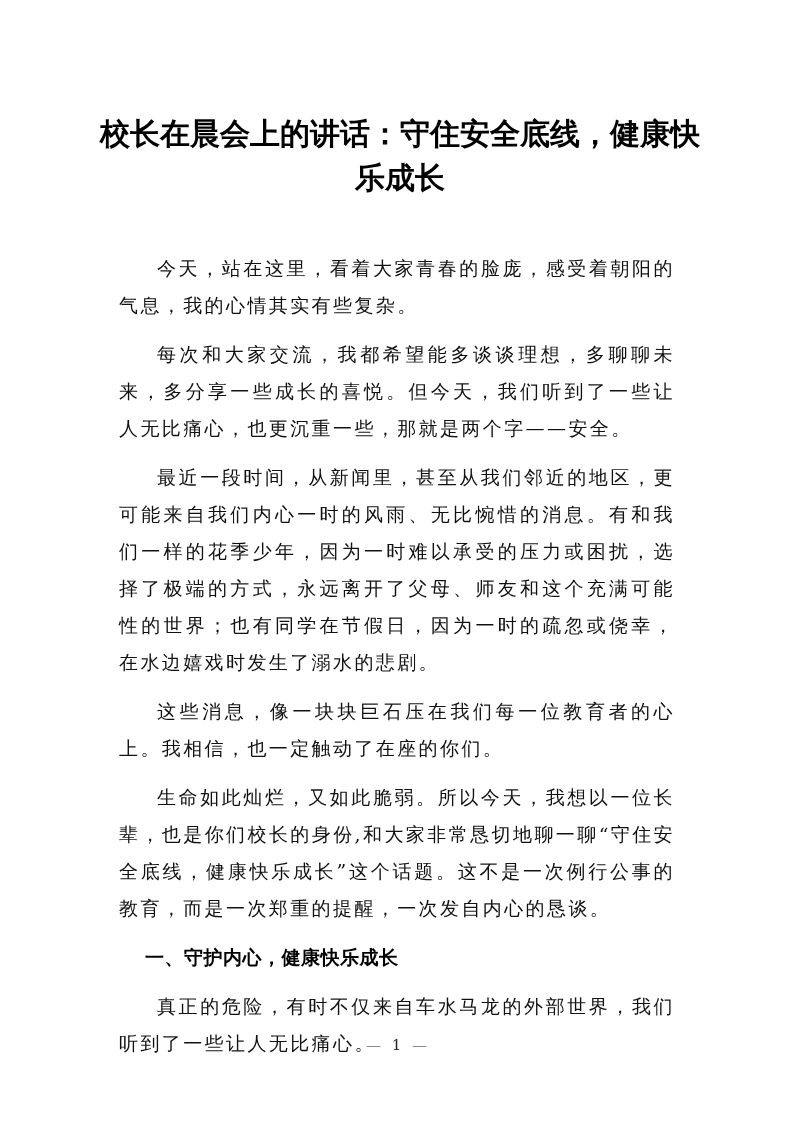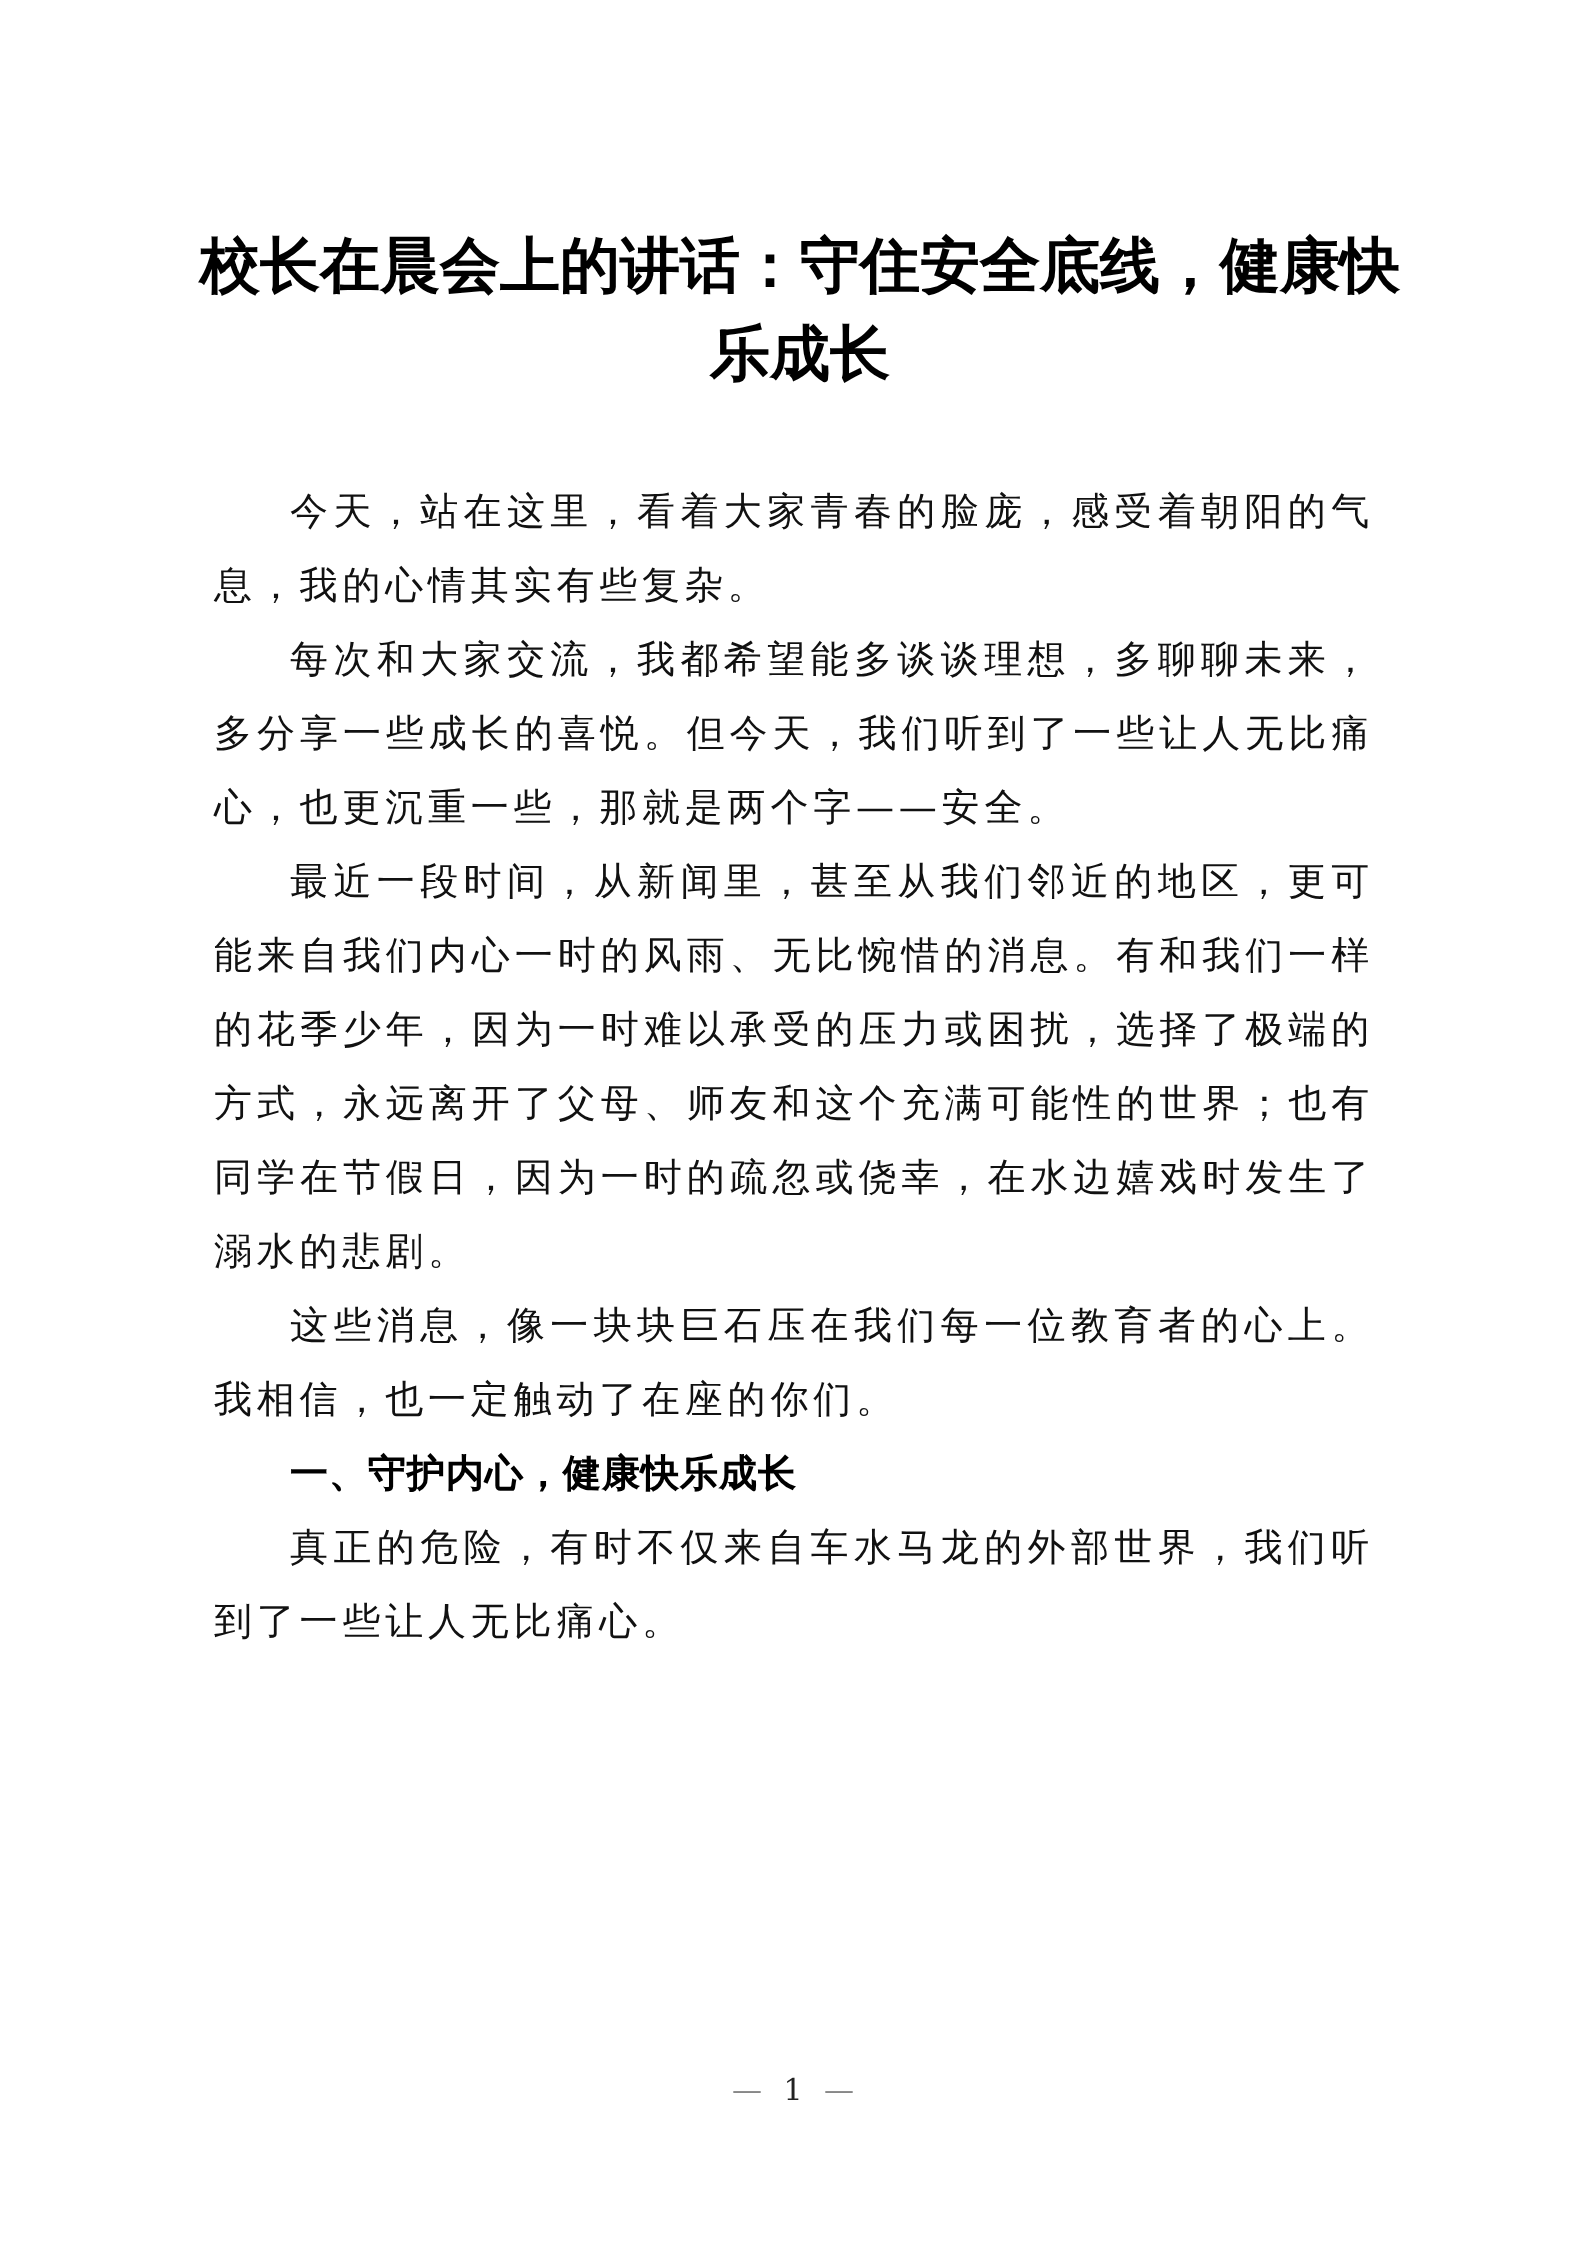--- a/index.html
+++ b/index.html
@@ -4,38 +4,39 @@
 <style>
   html, body { margin:0; padding:0; background:#ffffff; }
   body { width:793px; height:1122px; position:relative; overflow:hidden;
          font-family:"DejaVu Serif", "Liberation Serif", serif; color:#111; }
   .page { position:absolute; left:0; top:0; width:793px; height:1122px; background:#fff; }
   .title { position:absolute; left:100px; top:112px; width:600px; text-align:center;
            font-family:"DejaVu Sans","Liberation Sans",sans-serif; font-weight:bold;
            font-size:30px; line-height:44px; letter-spacing:0px; color:#000; }
   .body { position:absolute; left:107px; top:238px; width:580px; }
   .para { font-size:19px; line-height:37px; text-indent:38px; text-align:justify;
-          text-align-last:left; letter-spacing:2.4px; margin:0; color:#111; }
+          text-align-last:left; letter-spacing:2.4px; margin:12px; color:#111; }
   .heading { font-family:"DejaVu Sans","Liberation Sans",sans-serif; font-weight:bold;
              font-size:19px; line-height:37px; text-indent:38px; margin:0; color:#000; letter-spacing:0.5px; }
   .footer { position:absolute; left:0; width:793px; top:1036px; text-align:center;
             font-size:15px; color:#222; }
   .footer .dash { color:#888; }
 </style>
 </head>
 <body>
 
 <div class="page">
   <div class="title">校长在晨会上的讲话：守住安全底线，健康快乐成长</div>
 
   <div class="body">
     <p class="para">今天，站在这里，看着大家青春的脸庞，感受着朝阳的气息，我的心情其实有些复杂。</p>
     <p class="para">每次和大家交流，我都希望能多谈谈理想，多聊聊未来，多分享一些成长的喜悦。但今天，我们听到了一些让人无比痛心，也更沉重一些，那就是两个字——安全。</p>
     <p class="para">最近一段时间，从新闻里，甚至从我们邻近的地区，更可能来自我们内心一时的风雨、无比惋惜的消息。有和我们一样的花季少年，因为一时难以承受的压力或困扰，选择了极端的方式，永远离开了父母、师友和这个充满可能性的世界；也有同学在节假日，因为一时的疏忽或侥幸，在水边嬉戏时发生了溺水的悲剧。</p>
     <p class="para">这些消息，像一块块巨石压在我们每一位教育者的心上。我相信，也一定触动了在座的你们。</p>
+    <p class="para">生命如此灿烂，又如此脆弱。所以今天，我想以一位长辈，也是你们校长的身份,和大家非常恳切地聊一聊“守住安全底线，健康快乐成长”这个话题。这不是一次例行公事的教育，而是一次郑重的提醒，一次发自内心的恳谈。</p>
     <p class="heading">一、守护内心，健康快乐成长</p>
     <p class="para">真正的危险，有时不仅来自车水马龙的外部世界，我们听到了一些让人无比痛心。</p>
   </div>
 
   <div class="footer">
     <span class="dash">—</span>
     <span style="margin:0 6px;">1</span>
     <span class="dash">—</span>
   </div>
 </div>

